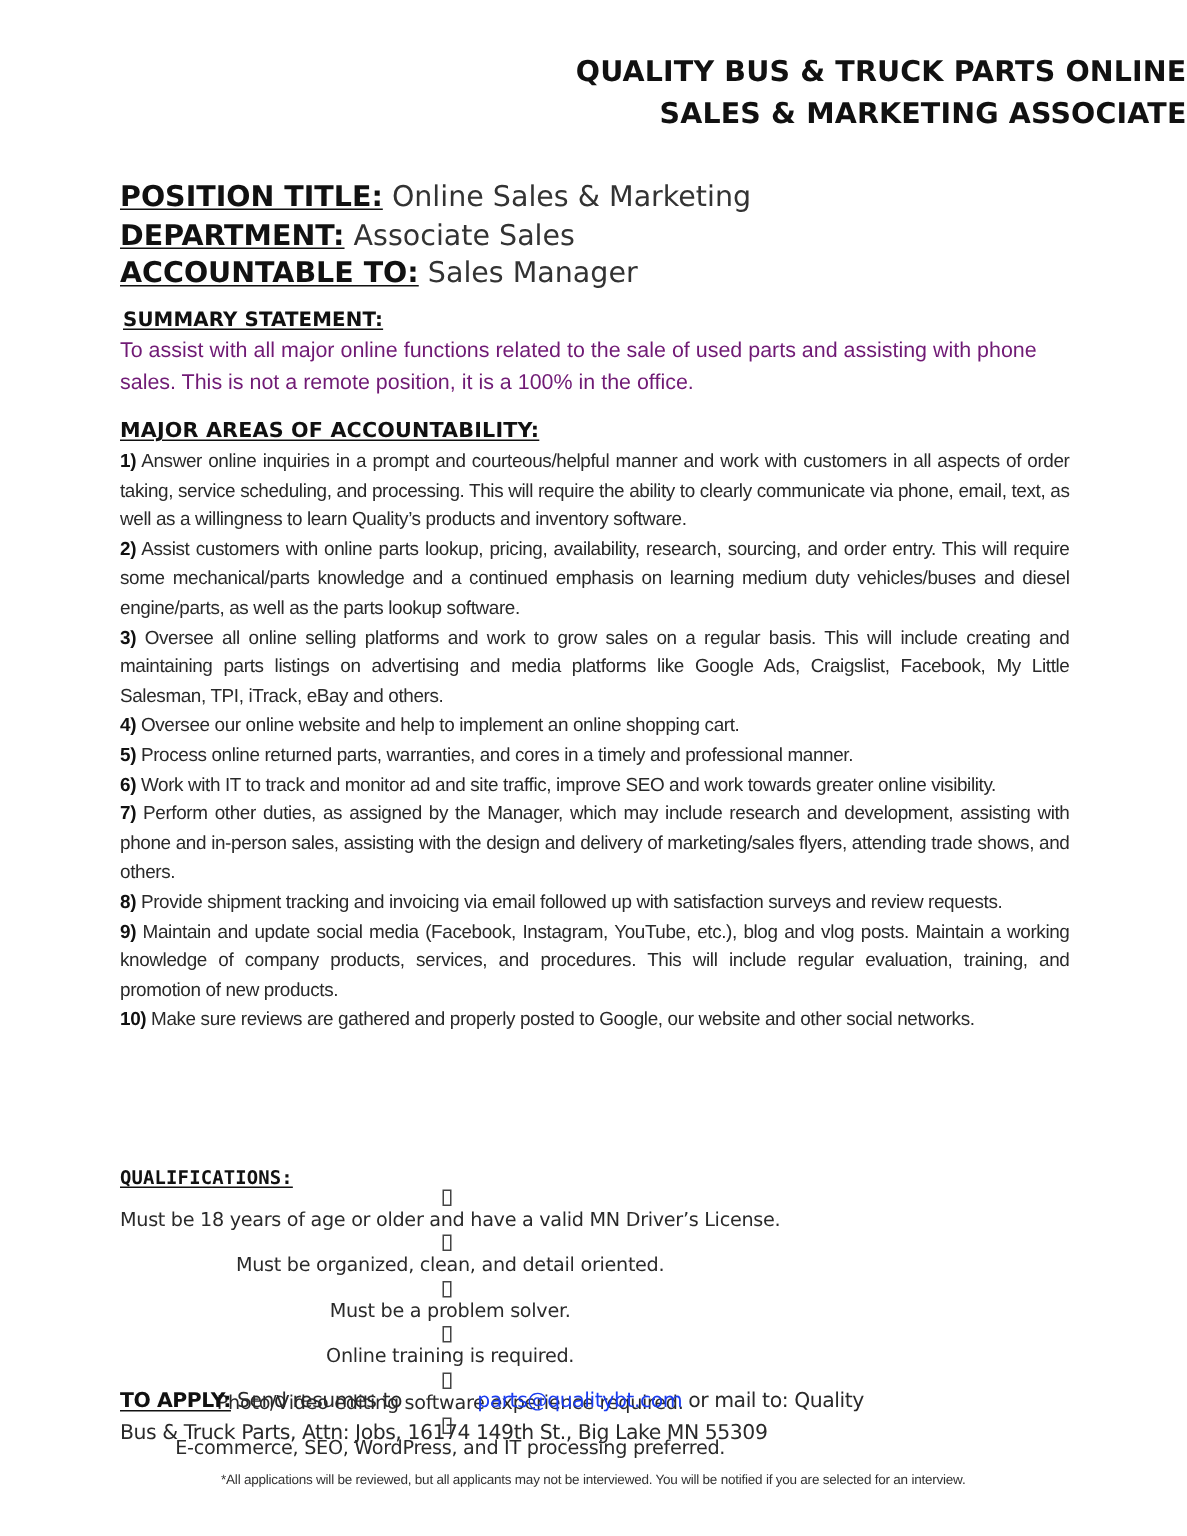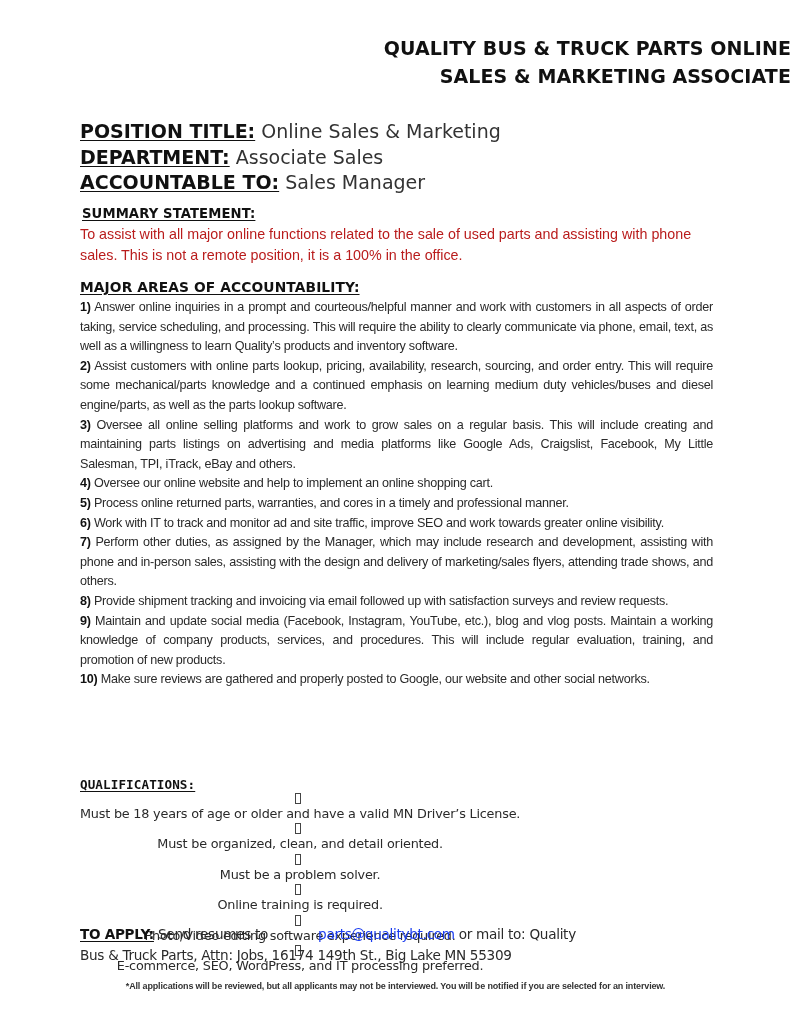--- a/index.html
+++ b/index.html
@@ -57,21 +57,21 @@
       letter-spacing: 0.1px;
     }
     .summary-text {
       position: absolute;
       left: 80px;
       top: 224px;
       width: 630px;
       font-family: "Liberation Sans Narrow", "Liberation Sans", sans-serif;
       font-size: 14.3px;
       line-height: 21px;
-      color: #b91c1c;
+      color: #701a75;
       transform-origin: left top;
     }
     .duties {
       position: absolute;
       left: 80px;
       top: 298px;
       width: 633px;
       font-family: "Liberation Sans", sans-serif;
       font-size: 12.6px;
       line-height: 19.6px;
@@ -120,21 +120,20 @@
     .footnote {
       position: absolute;
       top: 981px;
       left: 0;
       width: 791px;
       text-align: center;
       font-family: "Liberation Sans", sans-serif;
       font-size: 9px;
       color: #333;
       letter-spacing: -0.15px;
-      font-weight: bold;
     }
   </style>
 </head>
 <body>
 
 <div class="title-block">
   <div>QUALITY BUS &amp; TRUCK PARTS ONLINE</div>
   <div>SALES &amp; MARKETING ASSOCIATE</div>
 </div>
 

